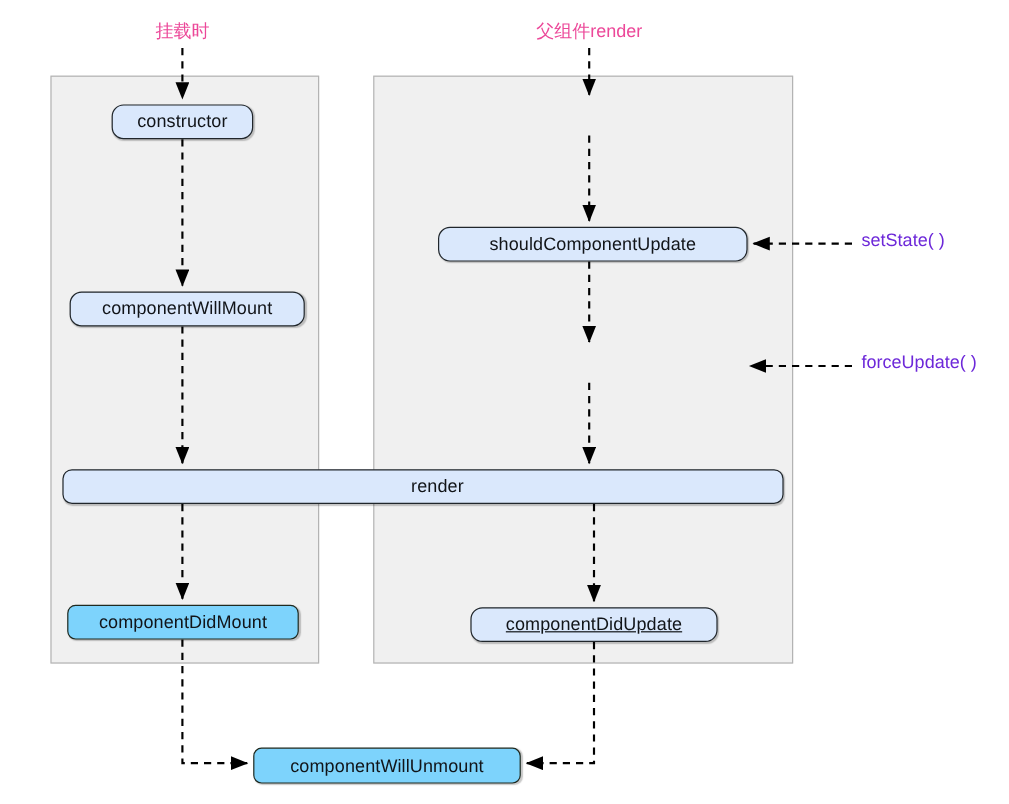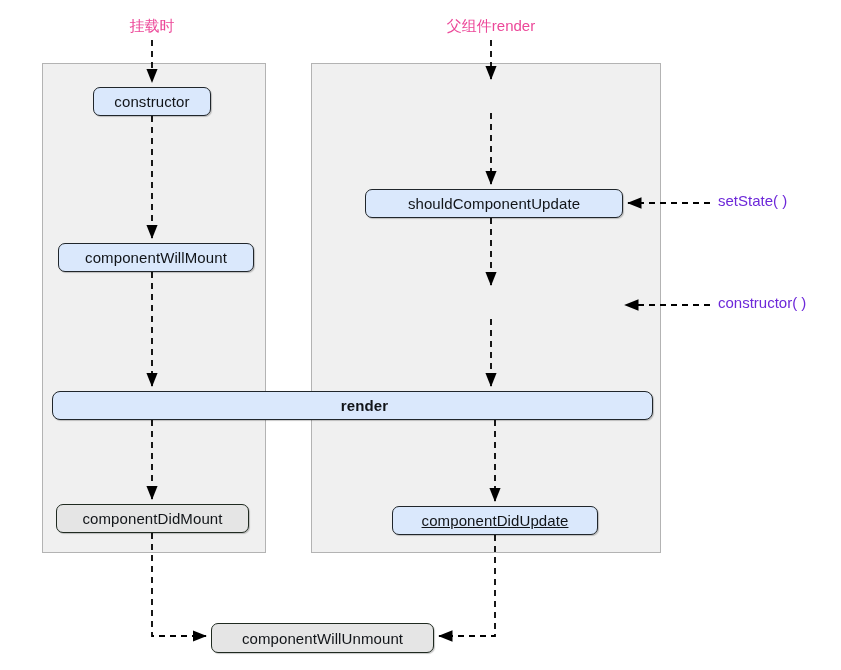--- a/index.html
+++ b/index.html
@@ -42,27 +42,28 @@
     justify-content: center;
     font-size: 15px;
     color: #111418;
     letter-spacing: 0.1px;
     white-space: nowrap;
     box-shadow: 1px 1px 1px rgba(0,0,0,0.22);
   }
   .node.blue {
     background: #dae8fc;
     border-color: #20262b;
+    border-radius: 10px;
   }
   .node.green {
-    background: #e5e5e5;
+    background: #7dd3fc;
     border-color: #1f2a20;
   }
   .node.render-bar {
-    font-weight: bold;
+    font-weight: normal;
     border-radius: 8px;
     padding-left: 24px;
   }
   .swimlane-title {
     position: absolute;
     font-size: 15px;
     color: #ec4899;
     white-space: nowrap;
     text-align: center;
   }
@@ -128,15 +129,15 @@
 
 
   <div class="node blue" style="left:365px; top:189px; width:258px; height:29px;text-align:right;">shouldComponentUpdate</div>
 
 
   <div class="node blue" style="left:392px; top:506px; width:206px; height:29px;text-decoration:underline;">componentDidUpdate</div>
 
   <div class="node green" style="left:211px; top:623px; width:223px; height:30px;">componentWillUnmount</div>
 
   <div class="side-label" style="left:718px; top:192px;">setState( )</div>
-  <div class="side-label" style="left:718px; top:294px;">constructor( )</div>
+  <div class="side-label" style="left:718px; top:294px;">forceUpdate( )</div>
 
 </div>
 
 </body></html>

